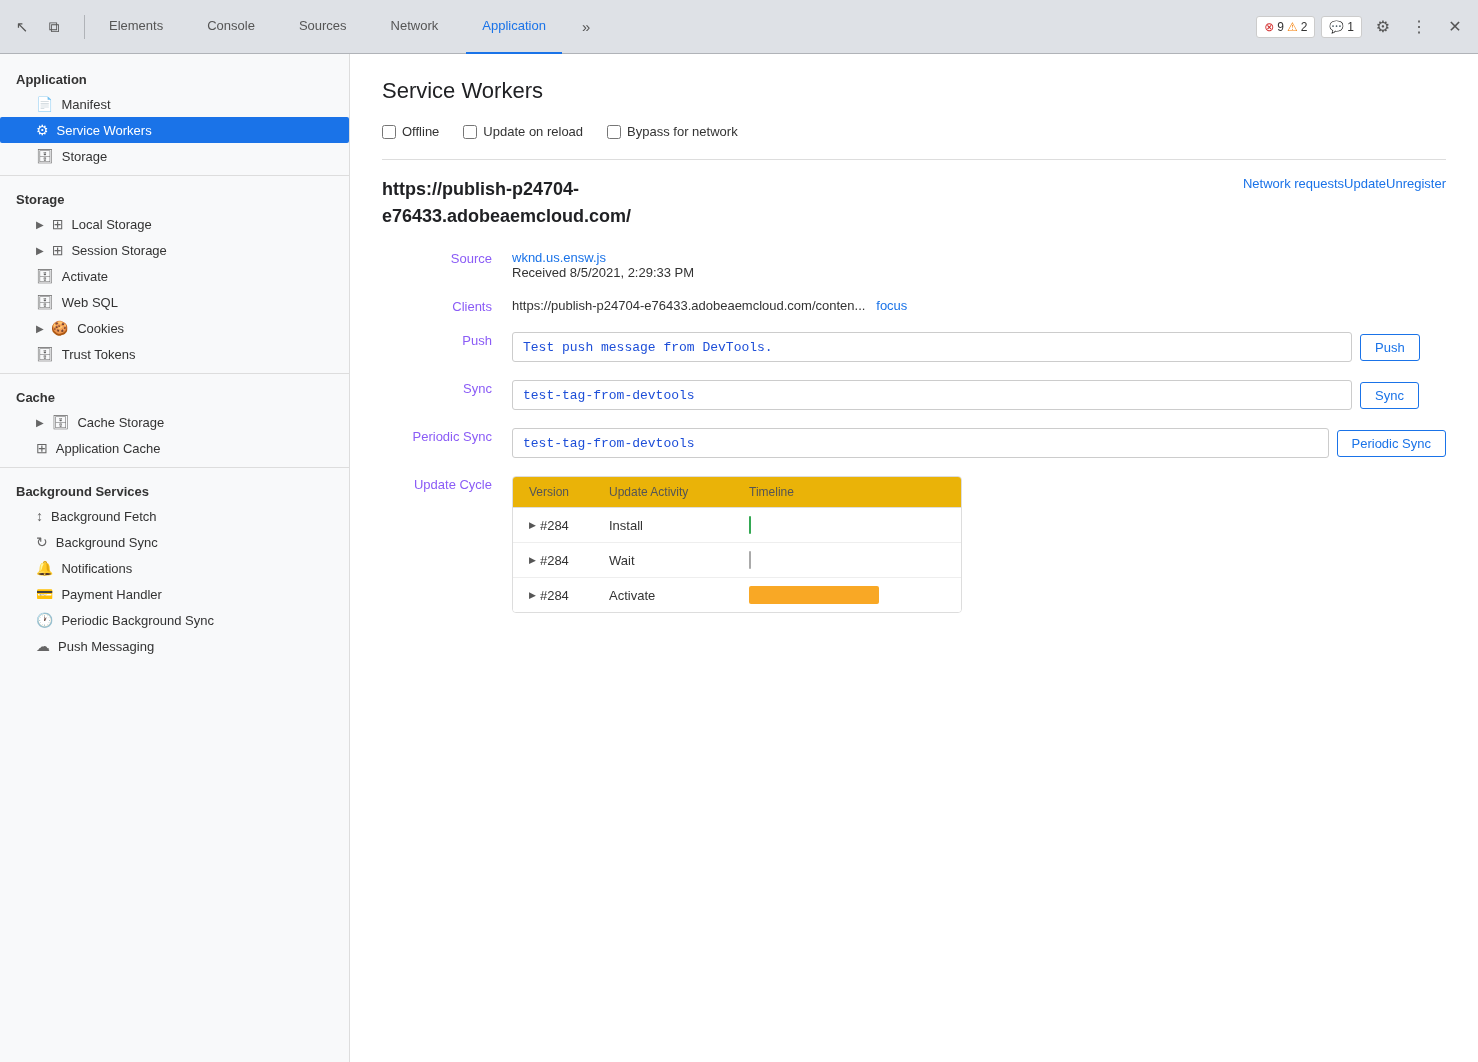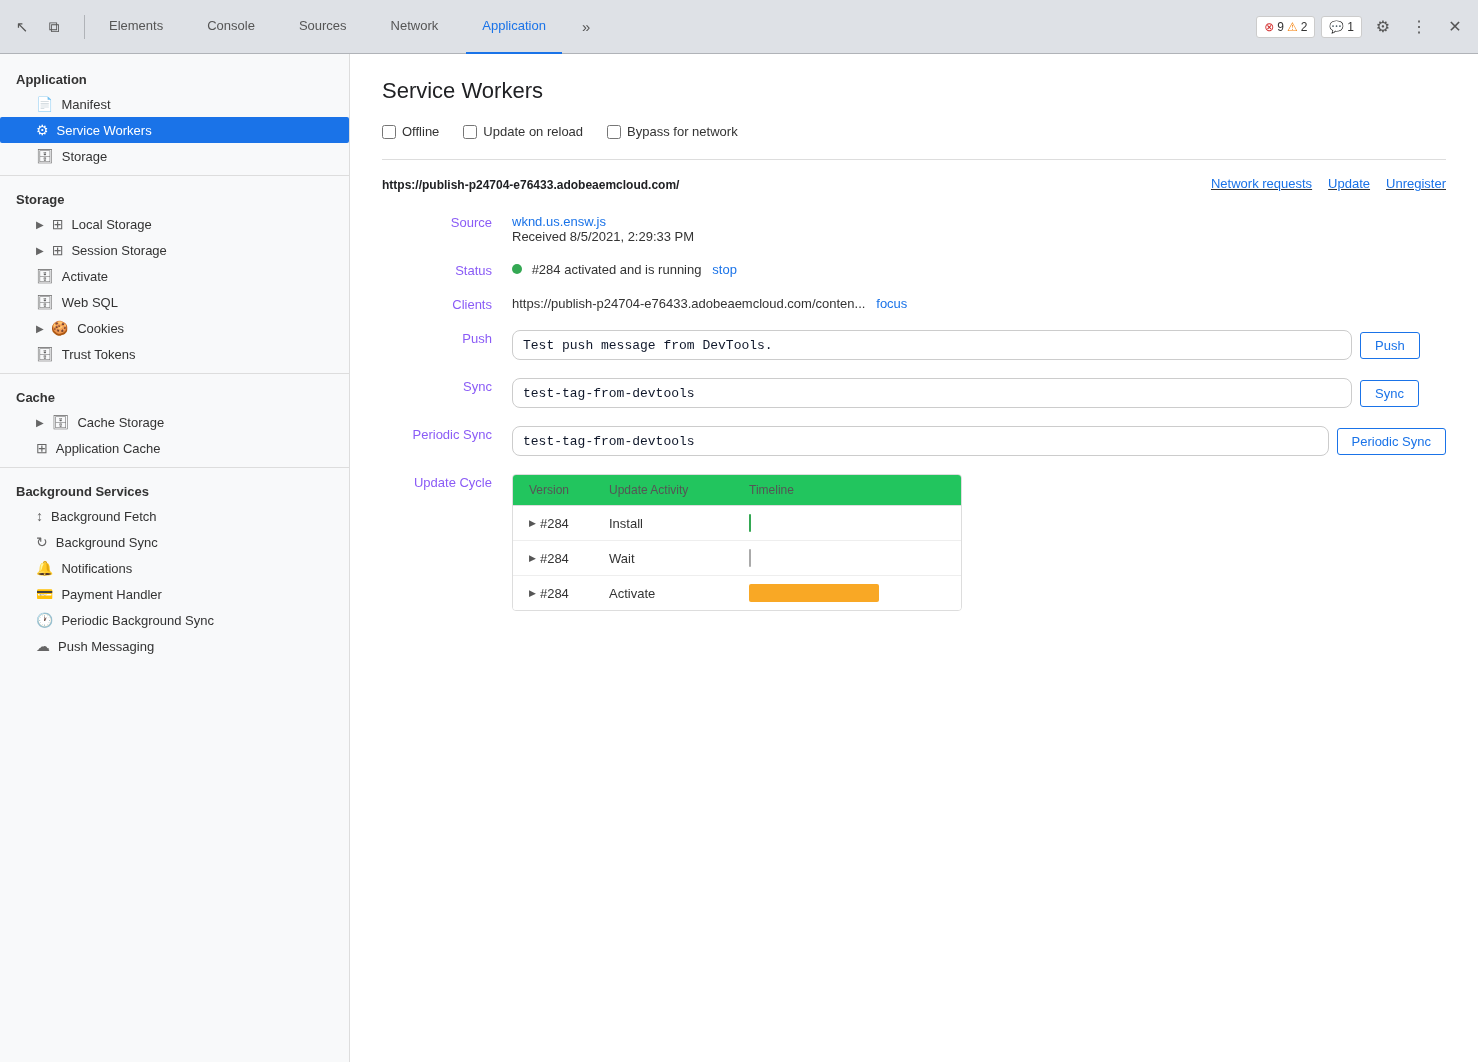--- a/index.html
+++ b/index.html
@@ -63,48 +63,48 @@
     .page-title { font-size: 22px; font-weight: 400; color: #202124; margin-bottom: 20px; }
 
     .checkbox-row { display: flex; gap: 24px; margin-bottom: 20px; }
     .checkbox-label { display: flex; align-items: center; gap: 6px; cursor: pointer; font-size: 13px; color: #333; }
     .checkbox-label input[type="checkbox"] { width: 14px; height: 14px; cursor: pointer; }
 
     .divider-line { border: none; border-top: 1px solid #ddd; margin: 16px 0; }
 
     .sw-entry { }
     .sw-url-row { display: flex; align-items: flex-start; justify-content: space-between; margin-bottom: 20px; }
-    .sw-url { font-weight: 600; font-size: 12px; color: #202124; max-width: 420px; line-height: 1.5; }
-    .sw-actions { display: flex; gap: 16px; align-items: flex-start; text-decoration: underline; }
+    .sw-url { font-weight: 600; font-size: 18px; color: #202124; max-width: 420px; line-height: 1.5; }
+    .sw-actions { display: flex; align-items: flex-start; }
     .sw-link { color: #1a73e8; cursor: pointer; text-decoration: none; font-size: 13px; white-space: nowrap; }
 
     .detail-row { display: flex; align-items: flex-start; margin-bottom: 18px; }
     .detail-label { color: #8b5cf6; font-size: 13px; min-width: 110px; padding-top: 1px; text-align: right; margin-right: 20px; flex-shrink: 0; }
     .detail-value { color: #333; font-size: 13px; flex: 1; }
     .detail-link { color: #1a73e8; text-decoration: none; cursor: pointer; }
 
     .status-dot { display: inline-block; width: 10px; height: 10px; background: #34a853; border-radius: 50%; margin-right: 6px; }
 
     .input-row { display: flex; align-items: center; gap: 8px; flex: 1; }
     .sw-input {
       flex: 1; max-width: 840px; height: 30px; padding: 0 10px;
-      border: 1px solid #ccc; border-radius: 8px; font-size: 13px;
-      font-family: 'Courier New', monospace; color: #0f172a; outline: none;
+      border: 1px solid #ccc; border-radius: 3px; font-size: 13px;
+      font-family: 'Courier New', monospace; color: #1d4ed8; outline: none;
     }
     .sw-btn {
       padding: 5px 14px; border: 1px solid #1a73e8; border-radius: 3px;
       background: white; color: #1a73e8; cursor: pointer; font-size: 13px; white-space: nowrap;
     }
 
     
     .update-cycle-table {
       border: 1px solid #ddd; border-radius: 4px; overflow: hidden;
       min-width: 420px; max-width: 450px;
     }
-    .uc-header { display: flex; align-items: center; padding: 8px 16px; background: #22c55e; border-bottom: 1px solid #ddd; }
+    .uc-header { display: flex; align-items: center; padding: 8px 16px; background: #eab308; border-bottom: 1px solid #ddd; }
     .uc-col-version { width: 80px; color: #555; font-size: 12px; }
     .uc-col-activity { width: 140px; color: #555; font-size: 12px; }
     .uc-col-timeline { flex: 1; color: #555; font-size: 12px; }
     .uc-row { display: flex; align-items: center; padding: 8px 16px; border-bottom: 1px solid #eee; background: white; }
     .uc-row:last-child { border-bottom: none; }
     .uc-version { width: 80px; font-size: 13px; color: #333; display: flex; align-items: center; gap: 4px; }
     .uc-arrow { font-size: 9px; color: #555; }
     .uc-activity { width: 140px; font-size: 13px; color: #333; }
     .uc-timeline { flex: 1; display: flex; align-items: center; }
     .timeline-bar-install { width: 2px; height: 18px; background: #34a853; border-radius: 1px; }
@@ -275,29 +275,20 @@
 
         <div class="detail-row">
           <div class="detail-label">Source</div>
           <div class="detail-value">
             <a class="detail-link">wknd.us.ensw.js</a>
             <br>
             <span>Received 8/5/2021, 2:29:33 PM</span>
           </div>
         </div>
 
-        <div class="detail-row">
-          <div class="detail-label">Status</div>
-          <div class="detail-value">
-            <span class="status-dot"></span>
-            <span>#284 activated and is running</span>
-            &nbsp;
-            <a class="detail-link">stop</a>
-          </div>
-        </div>
 
         <div class="detail-row">
           <div class="detail-label">Clients</div>
           <div class="detail-value">
             <span>https://publish-p24704-e76433.adobeaemcloud.com/conten...</span>
             &nbsp;
             <a class="detail-link">focus</a>
           </div>
         </div>
 

